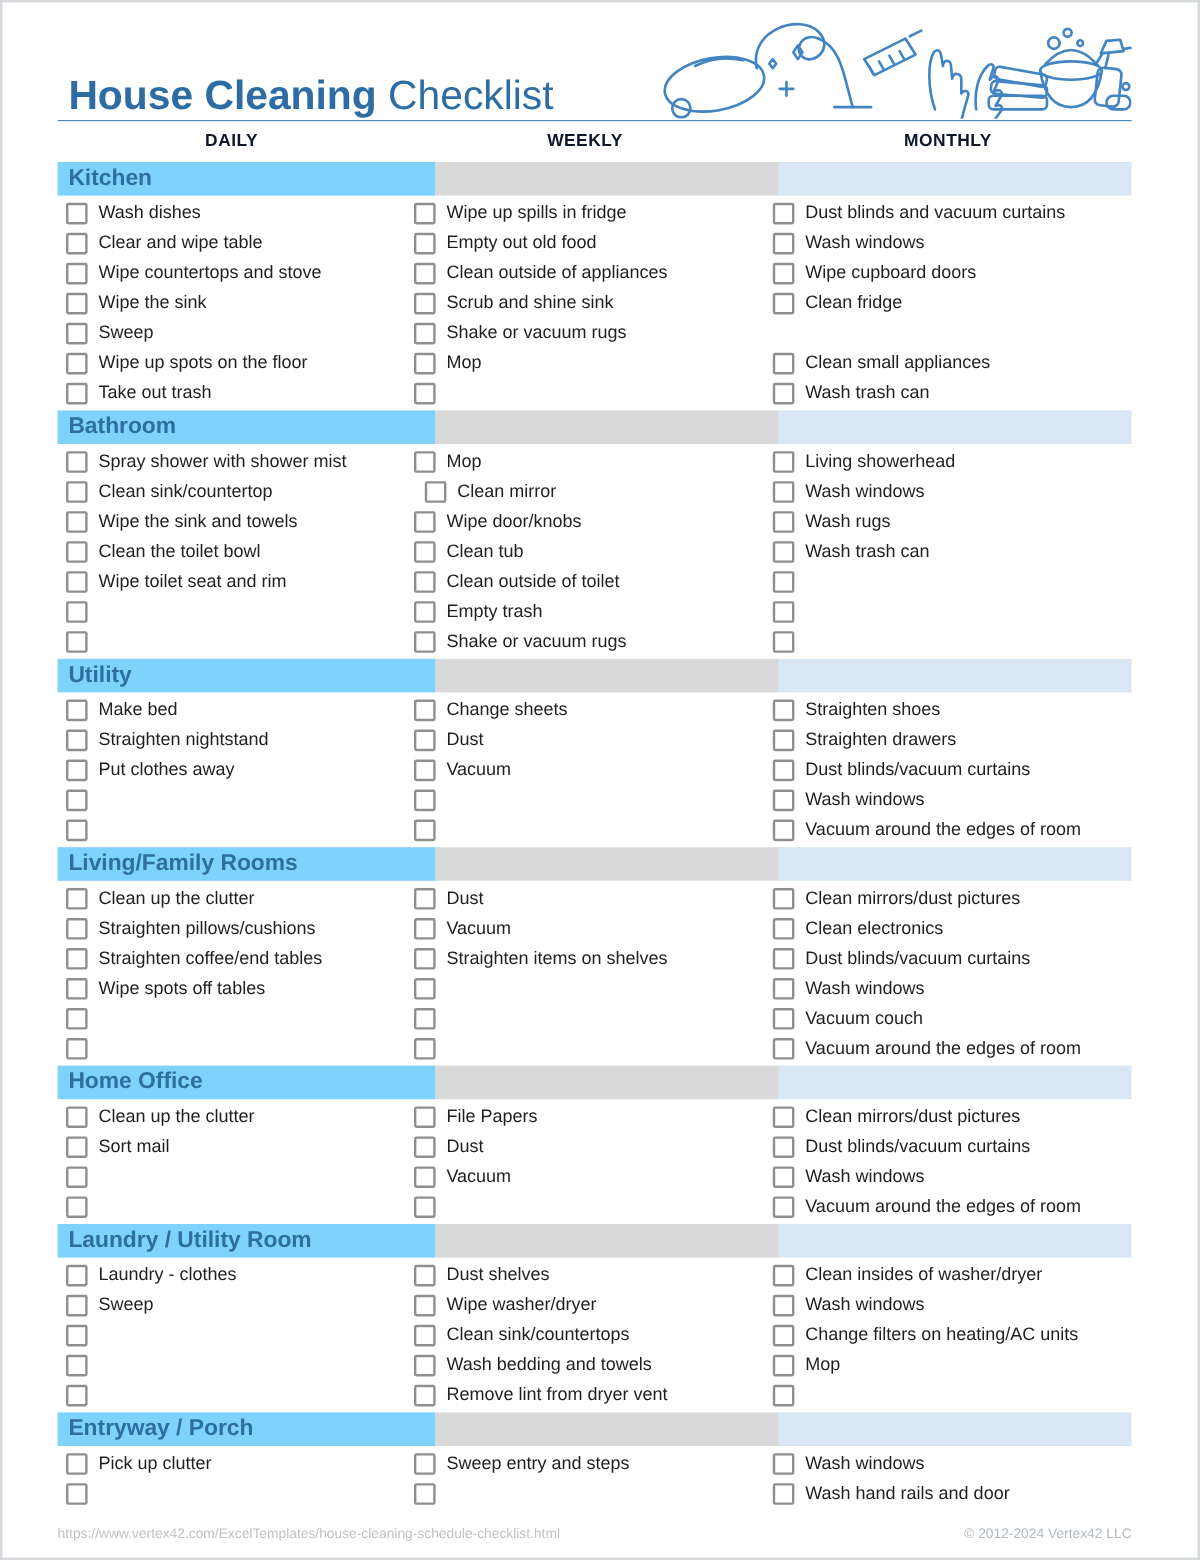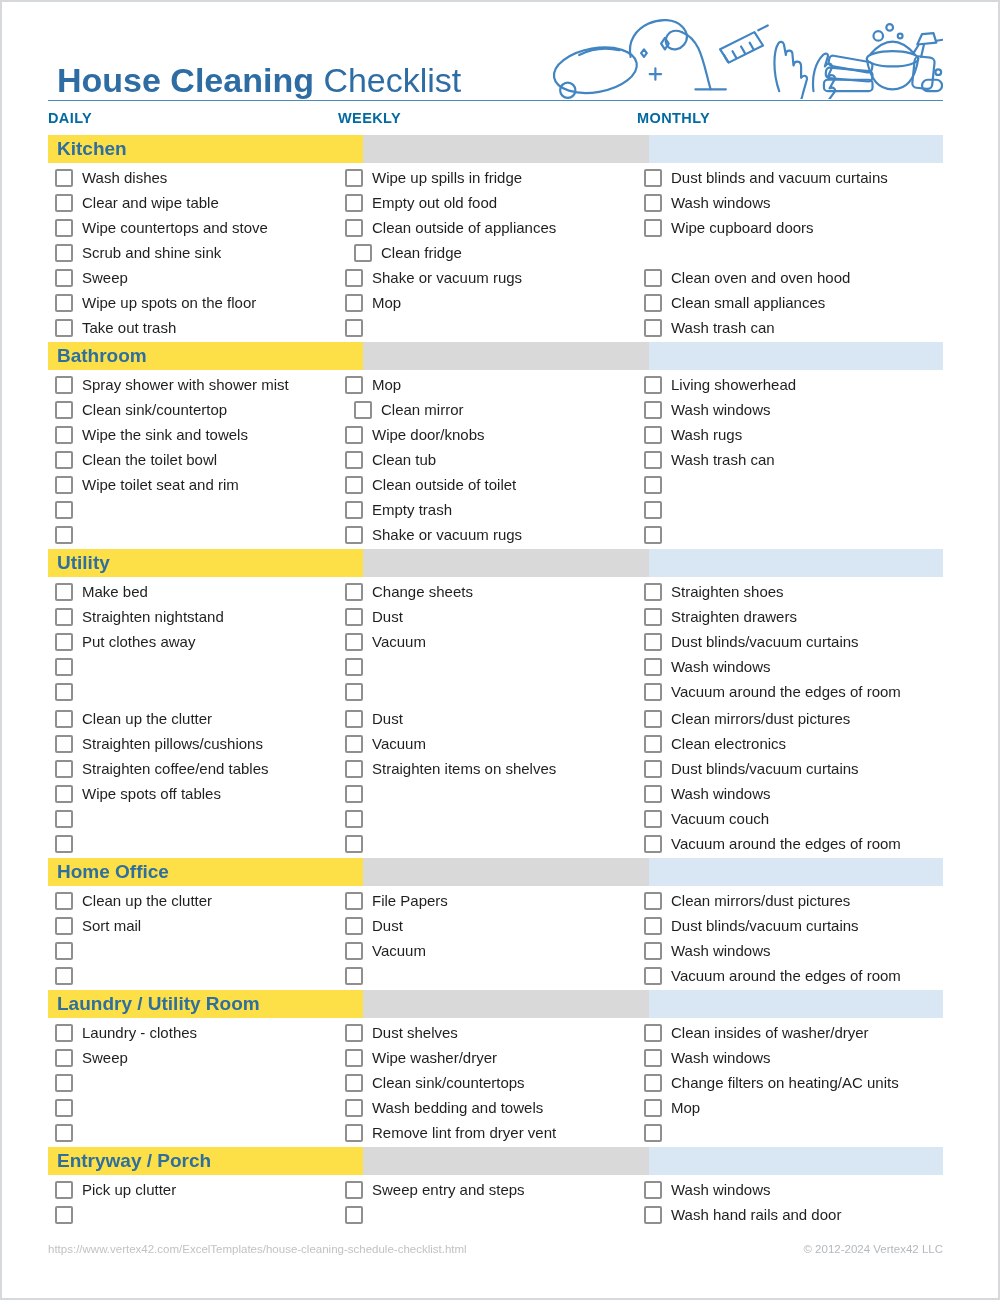--- a/index.html
+++ b/index.html
@@ -10,26 +10,26 @@
     padding:0 55px 0 46px; position:relative; overflow:hidden;
   }
   .header { height:98px; position:relative; border-bottom:1px solid #4e8ab8; }
   .title { position:absolute; left:9px; bottom:0; font-size:34px; color:#2e6da4; white-space:nowrap; }
   .title .bold { font-weight:bold; }
   .illustration { position:absolute; right:0; bottom:1px; }
   .illustration svg { display:block; }
   .ill-stroke { stroke:#4285c2; fill:none; stroke-width:2.3; stroke-linecap:round; stroke-linejoin:round; }
 
   .col-headers { display:flex; height:34px; align-items:center; }
-  .col-headers span { font-weight:bold; font-size:14.5px; color:#0369a1; text-align:left; letter-spacing:0.4px; }
+  .col-headers span { font-weight:bold; font-size:14.5px; color:#0f172a; text-align:center; letter-spacing:0.4px; }
   .w1 { width:290px; } .w2 { width:299px; } .w3 { width:306px; }
 
   .section { margin-bottom:2px; }
   .band { display:flex; height:28px; margin-bottom:2px; }
-  .band .b1 { width:328px; background:#fde047; }
+  .band .b1 { width:328px; background:#7dd3fc; }
   .band .b2 { width:299px; background:#d9d9d9; }
   .band .b3 { width:306px; background:#d9e7f4; }
   .section-title { font-size:19px; font-weight:bold; color:#2e6f9f; line-height:28px; padding-left:9px; white-space:nowrap; }
 
   .row { display:flex; height:25px; }
   .cell { display:flex; align-items:center; box-sizing:border-box; }
   .cb { width:14px; height:14px; border:2px solid #8f8f8f; border-radius:2px; background:#fff; margin-left:7px; flex:none; }
   .item-label { font-size:15px; color:#1f1f1f; margin-left:9px; white-space:nowrap; }
 
   .footer { display:flex; justify-content:space-between; margin-top:16px; font-size:11.5px; }
@@ -152,42 +152,42 @@
       <span class="cb" role="checkbox" aria-checked="false"></span>
       <span class="item-label">Clean outside of appliances</span>
     </div>
     <div class="cell w3">
       <span class="cb" role="checkbox" aria-checked="false"></span>
       <span class="item-label">Wipe cupboard doors</span>
     </div>
   </div>
 
   <div class="row">
+    <div class="cell w1">
+      <span class="cb" role="checkbox" aria-checked="false"></span>
+      <span class="item-label">Wipe the sink</span>
+    </div>
     <div class="cell w2">
       <span class="cb" role="checkbox" aria-checked="false"></span>
       <span class="item-label">Scrub and shine sink</span>
     </div>
     <div class="cell w3">
       <span class="cb" role="checkbox" aria-checked="false"></span>
       <span class="item-label">Clean fridge</span>
     </div>
   </div>
 
   <div class="row">
     <div class="cell w1">
       <span class="cb" role="checkbox" aria-checked="false"></span>
       <span class="item-label">Sweep</span>
     </div>
     <div class="cell w2">
       <span class="cb" role="checkbox" aria-checked="false"></span>
       <span class="item-label">Shake or vacuum rugs</span>
-    </div>
-    <div class="cell w3">
-      <span class="cb" role="checkbox" aria-checked="false"></span>
-      <span class="item-label">Clean oven and oven hood</span>
     </div>
   </div>
 
   <div class="row">
     <div class="cell w1">
       <span class="cb" role="checkbox" aria-checked="false"></span>
       <span class="item-label">Wipe up spots on the floor</span>
     </div>
     <div class="cell w2">
       <span class="cb" role="checkbox" aria-checked="false"></span>
@@ -412,20 +412,27 @@
     </div>
     <div class="cell w3">
       <span class="cb" role="checkbox" aria-checked="false"></span>
       <span class="item-label">Vacuum around the edges of room</span>
     </div>
   </div>
 </div>
   </div>
 
   <div class="section">
+    <div class="band">
+      <div class="b1">
+        <div class="section-title">Living/Family Rooms</div>
+      </div>
+      <div class="b2"></div>
+      <div class="b3"></div>
+    </div>
     <div class="rows">
   <div class="row">
     <div class="cell w1">
       <span class="cb" role="checkbox" aria-checked="false"></span>
       <span class="item-label">Clean up the clutter</span>
     </div>
     <div class="cell w2">
       <span class="cb" role="checkbox" aria-checked="false"></span>
       <span class="item-label">Dust</span>
     </div>

